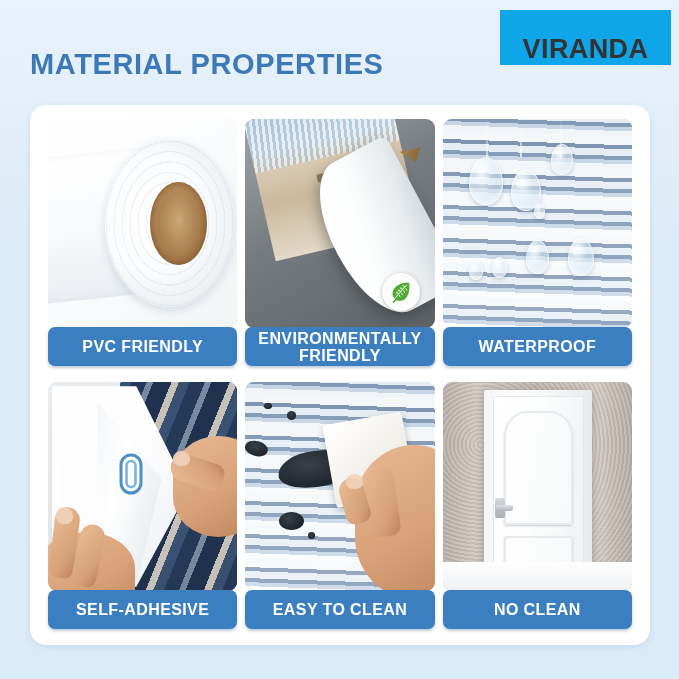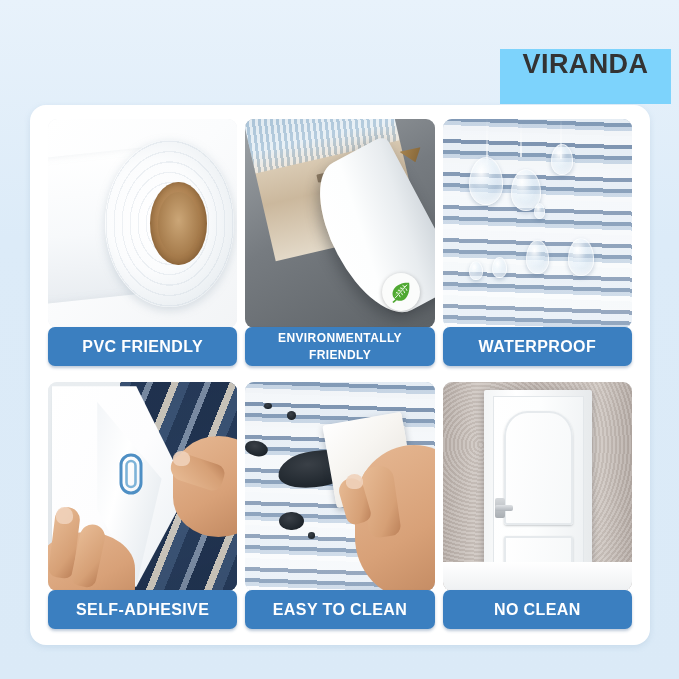--- a/index.html
+++ b/index.html
@@ -6,21 +6,21 @@
   body{
     width:679px;height:679px;overflow:hidden;
     font-family:"Liberation Sans", sans-serif;
     background:linear-gradient(180deg,#e8f2fb 0%,#dcebf8 35%,#dbeaf7 100%);
   }
   .stage{position:relative;width:679px;height:679px;}
 
   
   .logo-box{
     position:absolute;left:500px;top:10px;width:171px;height:55px;
-    background:#7dd3fc;display:flex;align-items:flex-start;justify-content:center;margin-top:39px;
+    background:#0ea5e9;display:flex;align-items:flex-end;justify-content:center;
   }
   .logo-text{
     font-size:27px;font-weight:bold;color:#333333;letter-spacing:.4px;
     font-family:"Liberation Sans", sans-serif;
   }
   .page-title{
     position:absolute;left:30px;top:48px;
     font-size:29px;font-weight:bold;color:#3d79b7;letter-spacing:.6px;
   }
 
@@ -43,21 +43,21 @@
   .label{
     position:absolute;left:0;right:0;bottom:6px;height:39px;
     background:#3b7fc0;border-radius:7px;
     display:flex;align-items:center;justify-content:center;
     box-shadow:0 2px 3px rgba(40,80,130,.30);
   }
   .label span{
     color:#ffffff;font-size:16px;font-weight:bold;letter-spacing:.4px;
     text-align:center;line-height:17px;white-space:pre-line;
   }
-  .label.two span{font-size:12px;line-height:17px;}
+  .label.two span{font-size:16px;line-height:17px;}
 
   
   .pvc-bg{position:absolute;inset:0;background:linear-gradient(135deg,#ffffff 0%,#fbfcfd 45%,#f2f4f6 100%);}
   .roll-sheet{
     position:absolute;left:-6px;top:16%;width:62%;height:70%;
     background:linear-gradient(180deg,#ffffff 0%,#f7f9fb 55%,#e9edf1 100%);
     border-radius:4px 0 0 6px;
     box-shadow:inset -6px 0 12px -6px rgba(150,165,180,.55);
     transform:skewY(-6deg);
   }
@@ -211,20 +211,21 @@
 </style>
 </head>
 <body>
 
 <div class="stage">
 
   <div class="logo-box">
     <div class="logo-text">VIRANDA</div>
   </div>
 
+  <div class="page-title">MATERIAL PROPERTIES</div>
 
   <div class="card">
     <div class="grid">
 
       <div class="cell">
         <div class="photo">
           <div class="pvc-bg"></div>
           <div class="roll-sheet"></div>
           <div class="roll-body"></div>
           <div class="roll-rings"></div>

